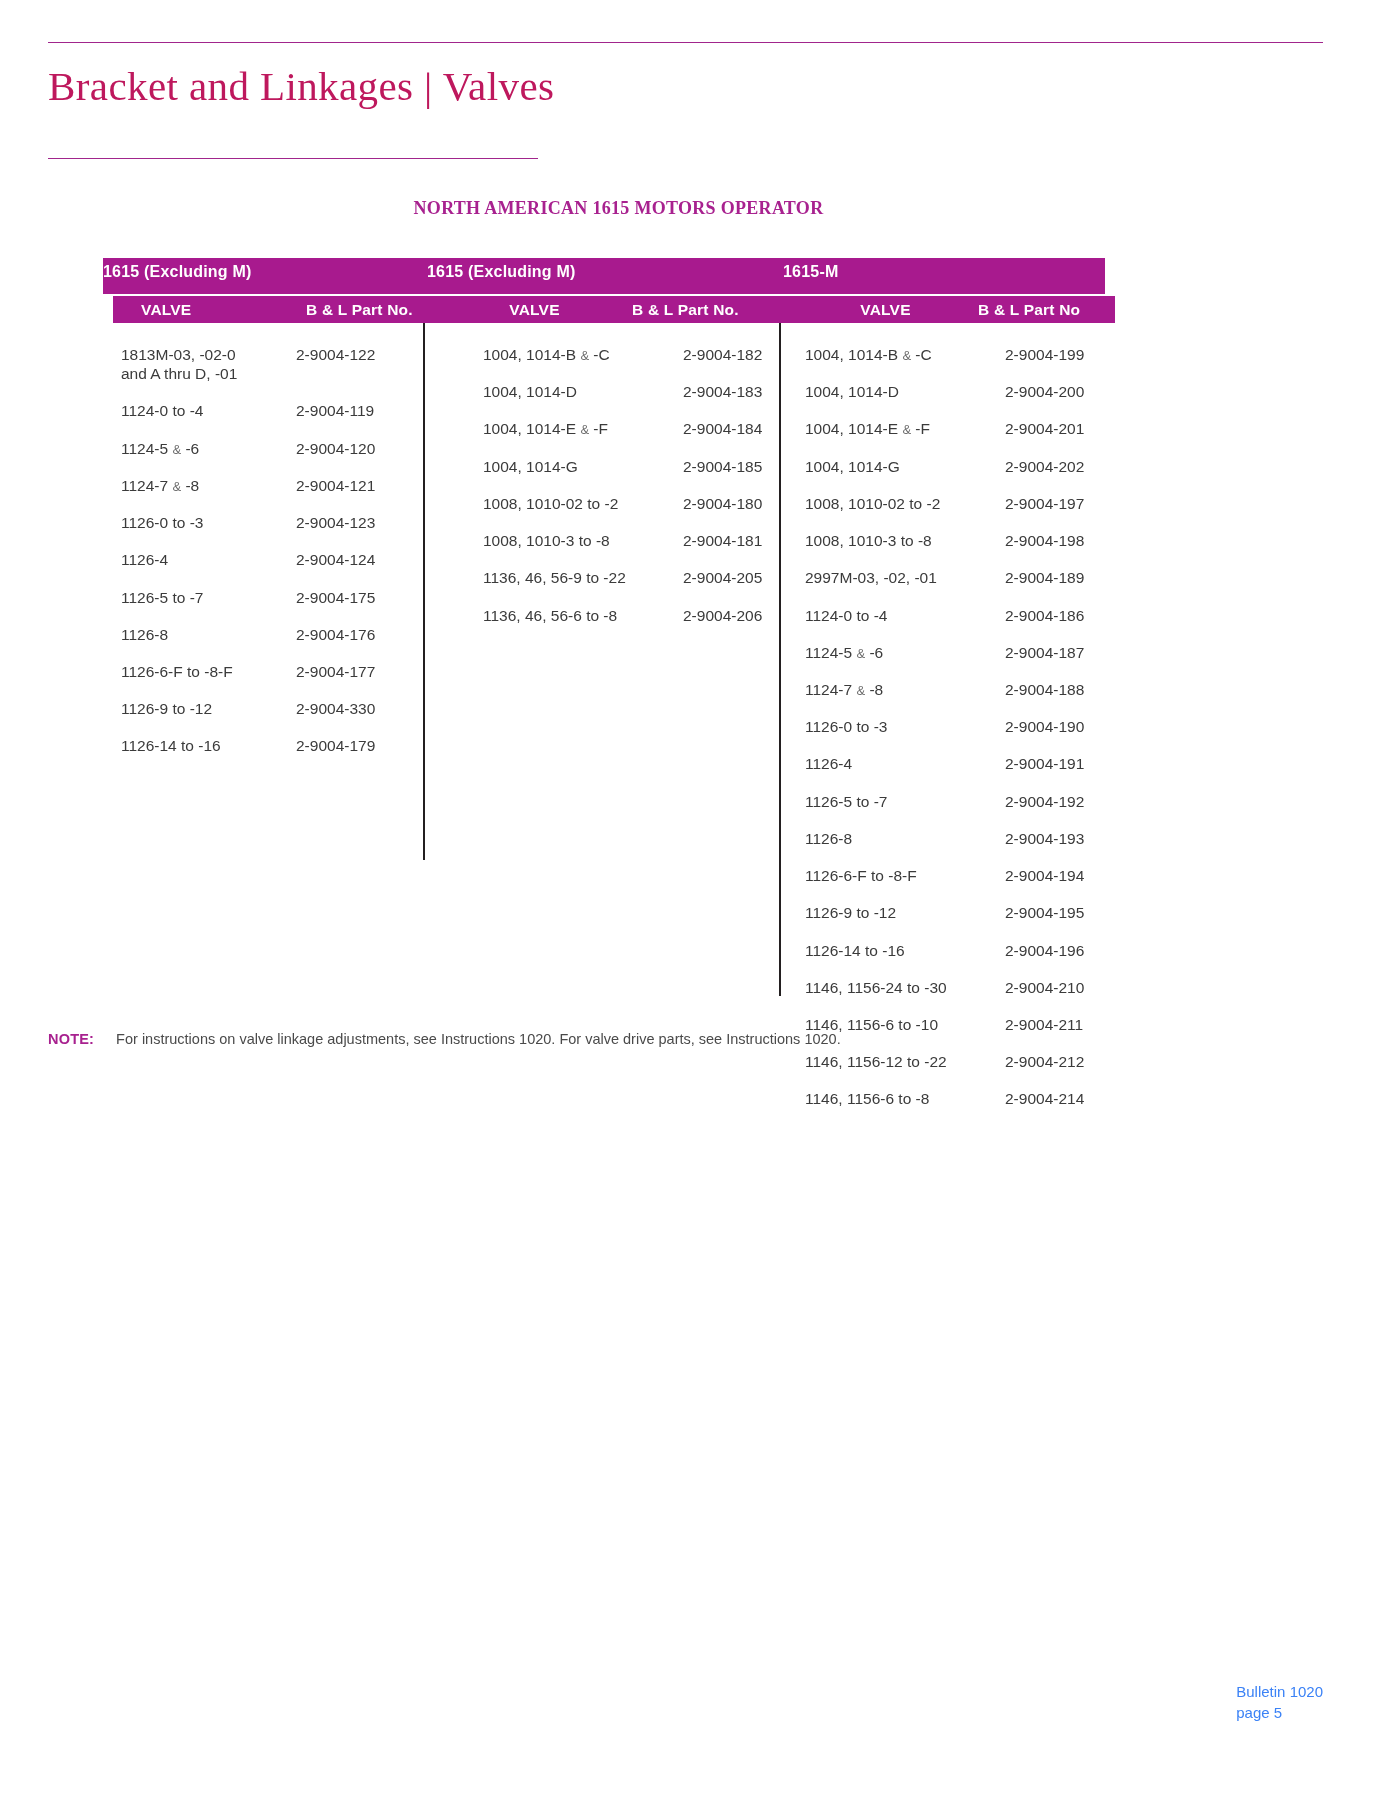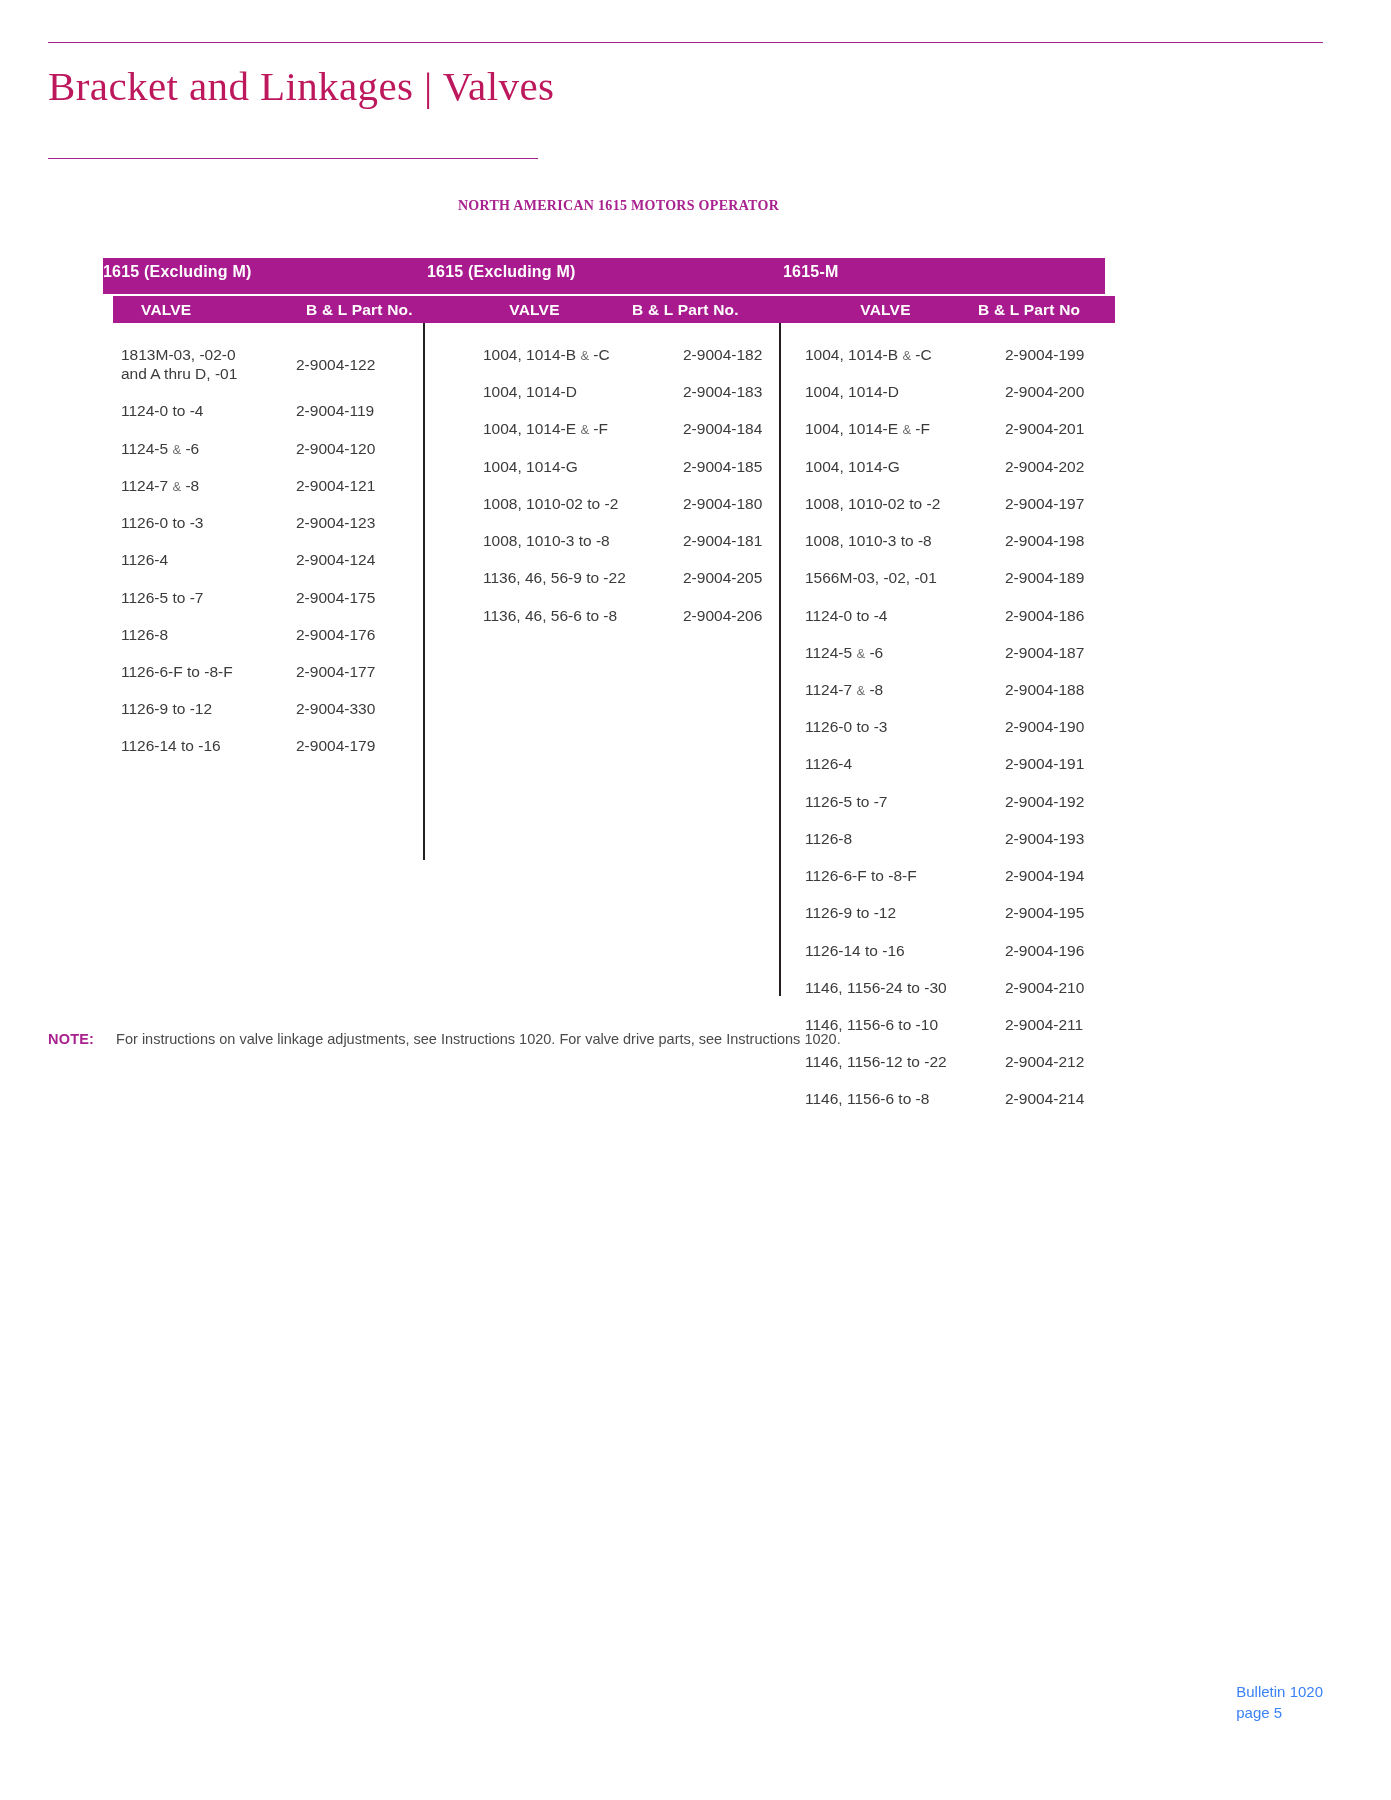--- a/index.html
+++ b/index.html
@@ -48,21 +48,21 @@
 
   
   .section-subtitle {
     position: absolute;
     left: 0;
     top: 198px;
     width: 1237px;
     text-align: center;
     font-family: "Liberation Serif", serif;
     font-weight: bold;
-    font-size: 14px;
+    font-size: 18px;
     letter-spacing: 0.3px;
     color: #a8218f;
   }
 
   
   .table-wrap {
     position: absolute;
     left: 103px;
     top: 258px;
     width: 1002px;
@@ -129,21 +129,21 @@
   }
   .col {
     box-sizing: border-box;
   }
   .col.c1 { width: 324px; padding-top: 22px; }
   .col.c2 { width: 356px; padding-top: 22px; }
   .col.c3 { width: 322px; padding-top: 22px; }
 
   .rec {
     display: flex;
-    align-items: center;
+    align-items: flex-start;
     font-size: 15.5px;
     color: #3b3b3b;
     line-height: 1.24;
     margin-bottom: 18px;
   }
   .rec .valve {
     white-space: pre-line;
   }
   .c1 .rec { padding-left: 18px; }
   .c1 .rec .valve { width: 175px; }
@@ -324,21 +324,21 @@
         </div>
         <div class="rec">
           <span class="valve">1008, 1010-02 to -2</span>
           <span class="part">2-9004-197</span>
         </div>
         <div class="rec">
           <span class="valve">1008, 1010-3 to -8</span>
           <span class="part">2-9004-198</span>
         </div>
         <div class="rec">
-          <span class="valve">1566M-03, -02, -01</span>
+          <span class="valve">2997M-03, -02, -01</span>
           <span class="part">2-9004-189</span>
         </div>
         <div class="rec">
           <span class="valve">1124-0 to -4</span>
           <span class="part">2-9004-186</span>
         </div>
         <div class="rec">
           <span class="valve">1124-5 <span class="amp">&amp;</span> -6</span>
           <span class="part">2-9004-187</span>
         </div>

